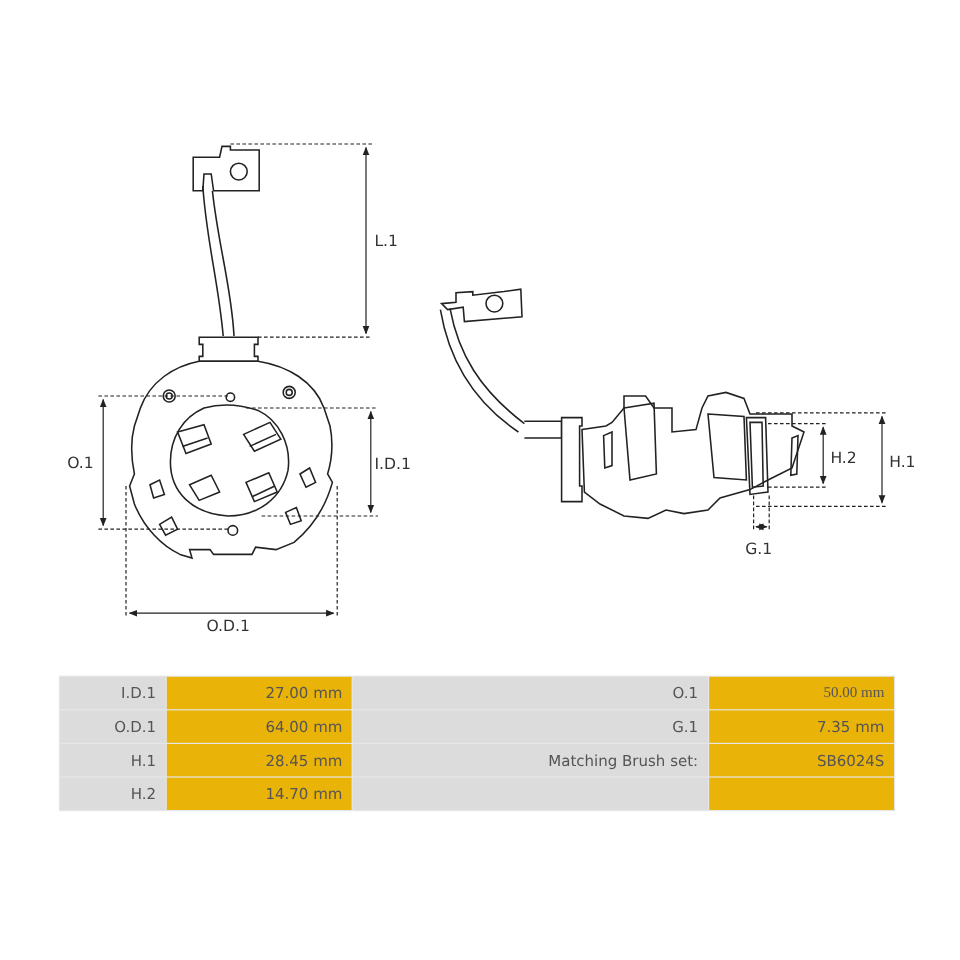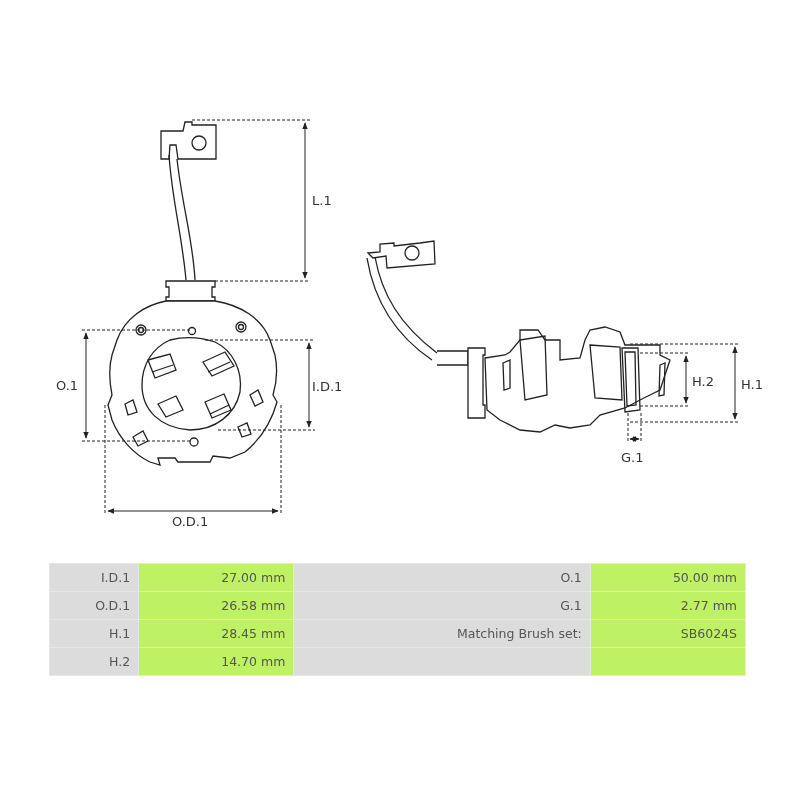--- a/index.html
+++ b/index.html
@@ -1,22 +1,22 @@
 <!DOCTYPE html>
 <html><head>
 <meta charset="utf-8">
 <style>
   html,body{margin:0;padding:0;background:#ffffff;}
   body{width:800px;height:800px;position:relative;overflow:hidden;font-family:"DejaVu Sans","Liberation Sans",sans-serif;}
   #drawing{position:absolute;left:0;top:0;width:800px;height:545px;}
   #spec-table{position:absolute;left:49px;top:563px;width:697px;border-collapse:separate;border-spacing:1px;background:#e6e6e6;font-size:12.5px;color:#555;}
   #spec-table td{height:27px;padding:0 8px;text-align:right;white-space:nowrap;}
   #spec-table td.lbl{background:#dcdcdc;}
-  #spec-table td.val{background:#bef264;}
-  .c1{width:72px;} .c2{width:138px;} .c3{width:279px;} .c4{width:138px;}
+  #spec-table td.val{background:#eab308;}
+  .c1{width:72px;} .c2{width:138px;} .c3{width:279px;} .c4{width:138px;font-family:Liberation Serif, serif;}
   .dimtext{font-family:"DejaVu Sans","Liberation Sans",sans-serif;font-size:13px;fill:#333;}
 </style>
 </head>
 <body>
 
 <svg id="drawing" viewBox="0 0 800 545" xmlns="http://www.w3.org/2000/svg">
   <defs>
     <marker id="arr" viewBox="0 0 10 10" refX="9" refY="5" markerWidth="7" markerHeight="7" orient="auto-start-reverse">
       <path d="M0,1 L10,5 L0,9 z" fill="#222"></path>
     </marker>
@@ -112,23 +112,23 @@
 <table id="spec-table">
   <tbody>
       <tr>
     <td class="lbl c1">I.D.1</td>
     <td class="val c2">27.00 mm</td>
     <td class="lbl c3">O.1</td>
     <td class="val c4">50.00 mm</td>
   </tr>
   <tr>
     <td class="lbl">O.D.1</td>
-    <td class="val">26.58 mm</td>
+    <td class="val">64.00 mm</td>
     <td class="lbl">G.1</td>
-    <td class="val">2.77 mm</td>
+    <td class="val">7.35 mm</td>
   </tr>
   <tr>
     <td class="lbl">H.1</td>
     <td class="val">28.45 mm</td>
     <td class="lbl">Matching Brush set:</td>
     <td class="val">SB6024S</td>
   </tr>
   <tr>
     <td class="lbl">H.2</td>
     <td class="val">14.70 mm</td>

